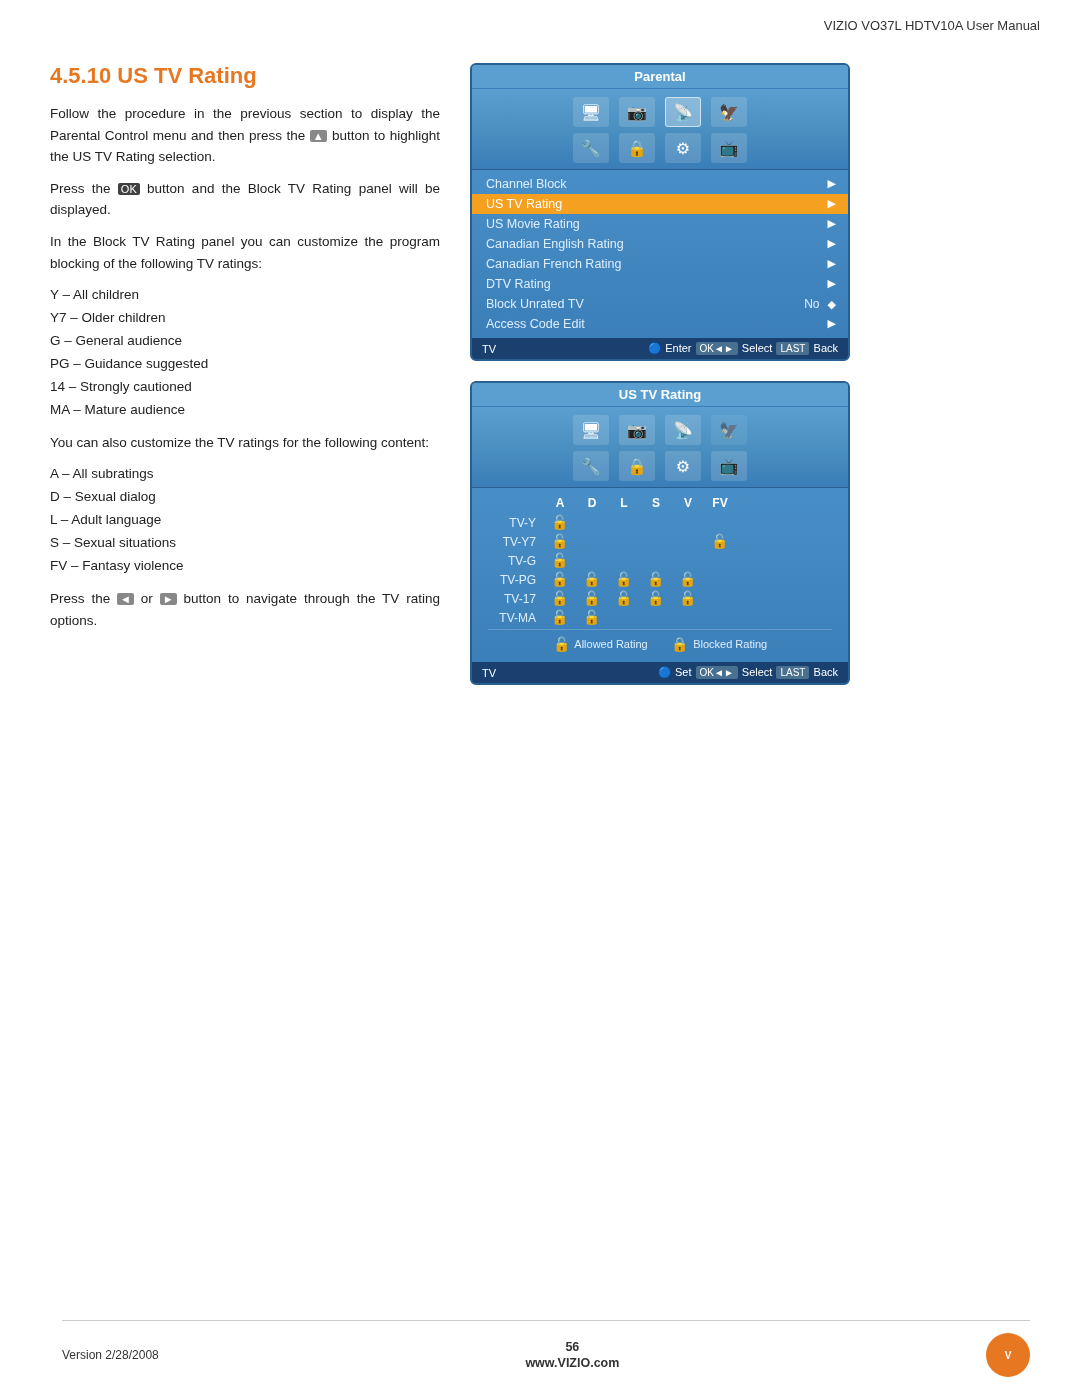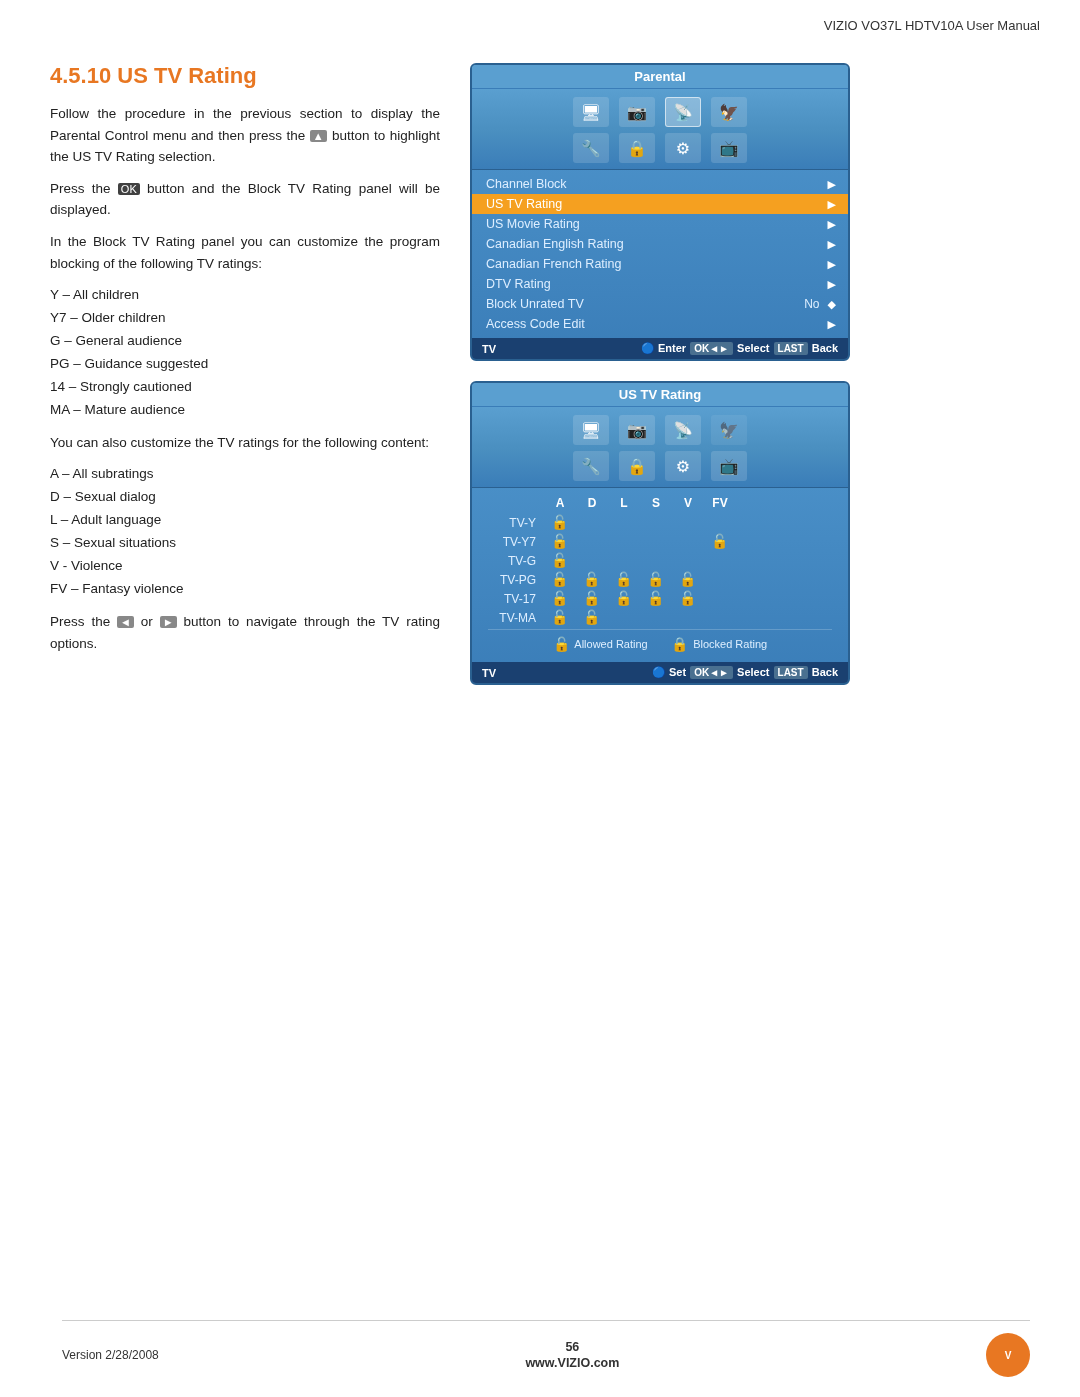--- a/index.html
+++ b/index.html
@@ -104,21 +104,21 @@
       gap: 10px;
       padding: 2px 10px 6px 10px;
       background: linear-gradient(180deg, #4a8fc0 0%, #3a7db8 100%);
       border-bottom: 1px solid #2a6090;
     }
     .tv-menu-list {
       padding: 4px 0;
     }
     .tv-menu-item {
       display: flex;
-      align-items: center;
+      align-items: flex-start;
       justify-content: space-between;
       padding: 3px 12px 3px 14px;
       color: #ddeeff;
       font-size: 12.5px;
       cursor: pointer;
     }
     .tv-menu-item.highlighted {
       background: #f5a020;
       color: #fff;
     }
@@ -136,21 +136,20 @@
       margin-right: 4px;
     }
     .tv-footer {
       background: #1a4070;
       display: flex;
       align-items: center;
       justify-content: space-between;
       padding: 4px 10px;
       color: #fff;
       font-size: 11px;
-      font-weight: bold;
     }
     .tv-footer .btn-label {
       background: #4a7090;
       border-radius: 2px;
       padding: 1px 4px;
       font-size: 10px;
       margin: 0 1px;
     }
     
     .tv-panel2 {
@@ -294,21 +293,20 @@
 
     <p class="body-text" style="margin-top:10px;">
       You can also customize the TV ratings for the following content:
     </p>
 
     <div class="list-section">
       <p>A – All subratings</p>
       <p>D – Sexual dialog</p>
       <p>L – Adult language</p>
       <p>S – Sexual situations</p>
-      <p>V - Violence</p>
       <p>FV – Fantasy violence</p>
     </div>
 
     <p class="body-text" style="margin-top:10px;">
       Press the <span style="background:#888;color:#fff;padding:0 3px;border-radius:2px;font-size:11px;">◄</span>
       or <span style="background:#888;color:#fff;padding:0 3px;border-radius:2px;font-size:11px;">►</span>
       button to navigate through the TV rating options.
     </p>
   </div>
 

